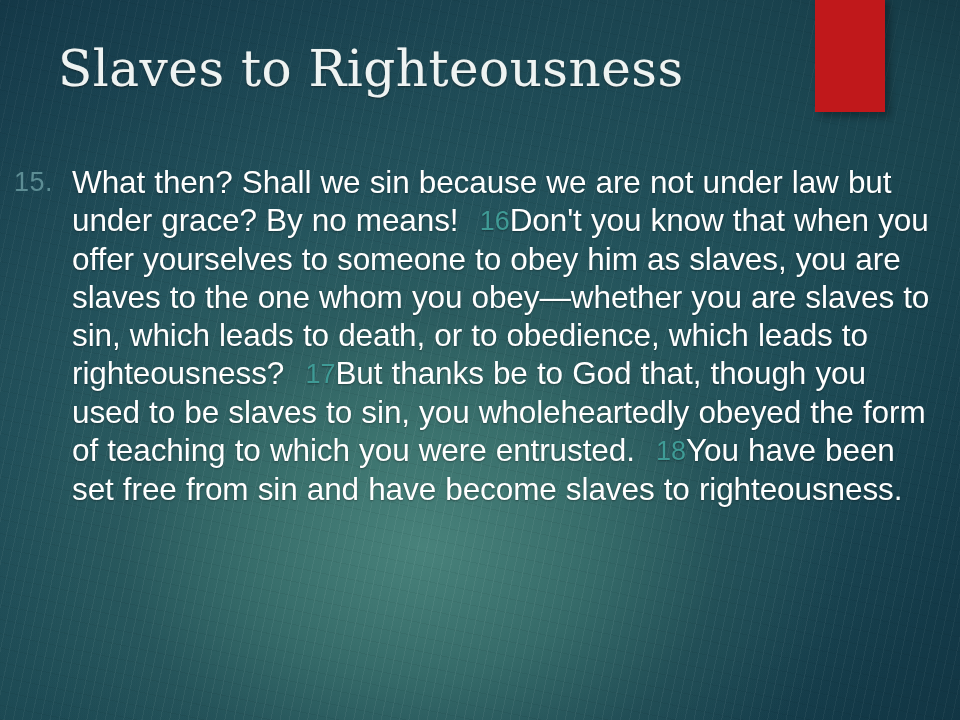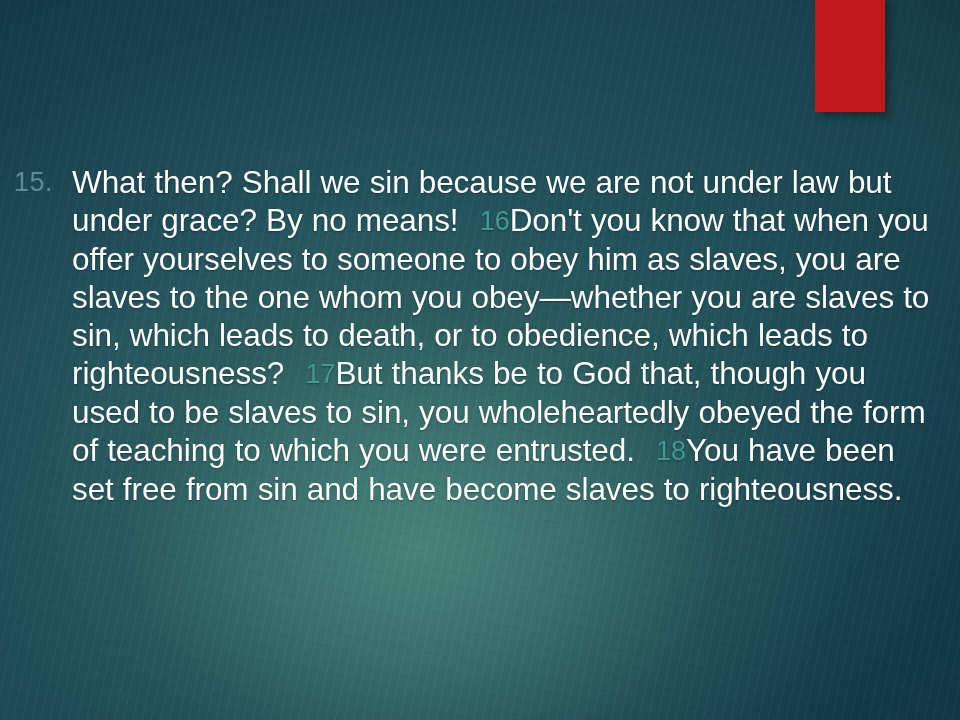--- a/index.html
+++ b/index.html
@@ -110,20 +110,21 @@
 </head>
 <body>
 
 <div id="slide">
 
   <div id="texture"></div>
   <div id="vignette"></div>
 
   <div id="accent-block"></div>
 
+  <div id="title">Slaves to Righteousness</div>
 
   <div id="body-block">
     <div id="list-row">
       <div id="list-marker">15.</div>
       <div id="verse-text"><span>What then? Shall we sin because we are not under law but under grace? By no means! </span><span class="vnum pad-left">16</span><span>Don't you know that when you offer yourselves to someone to obey him as slaves, you are slaves to the one whom you obey—whether you are slaves to sin, which leads to death, or to obedience, which leads to righteousness? </span><span class="vnum pad-left">17</span><span>But thanks be to God that, though you used to be slaves to sin, you wholeheartedly obeyed the form of teaching to which you were entrusted. </span><span class="vnum pad-left">18</span><span>You have been set free from sin and have become slaves to righteousness.</span></div>
     </div>
   </div>
 
 </div>
 

